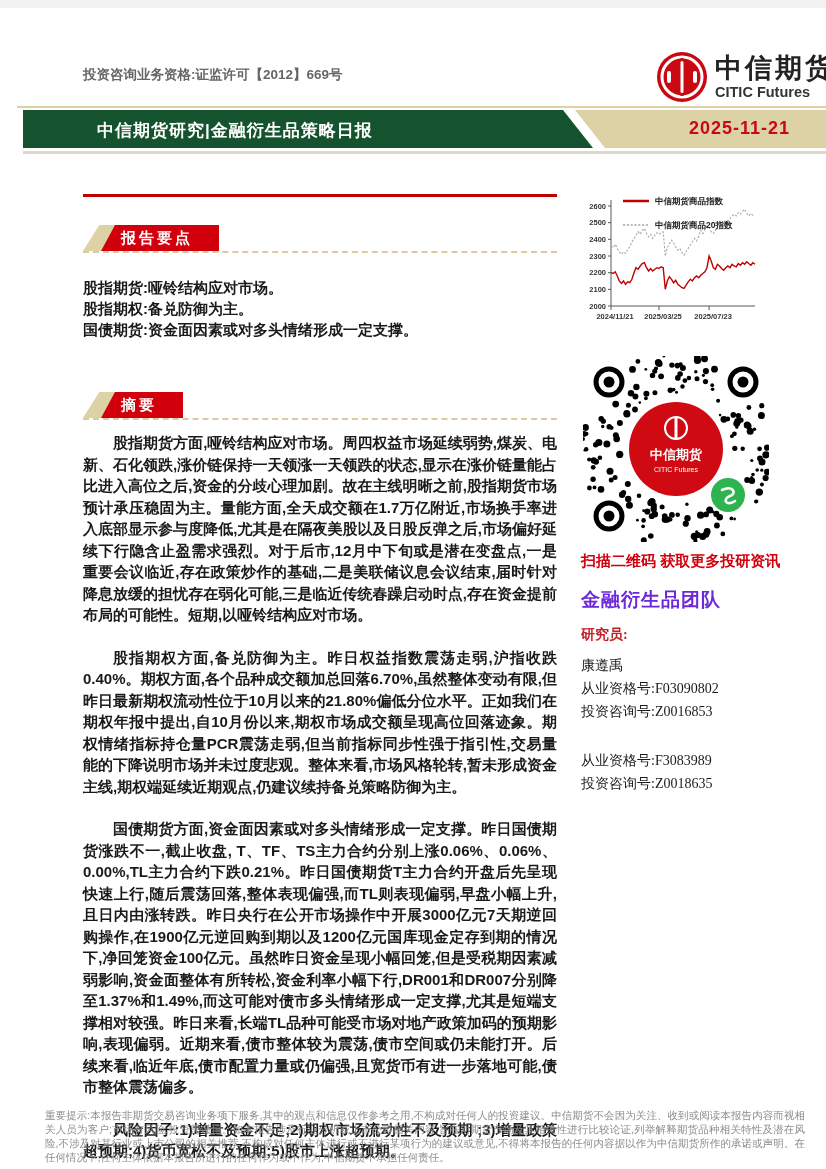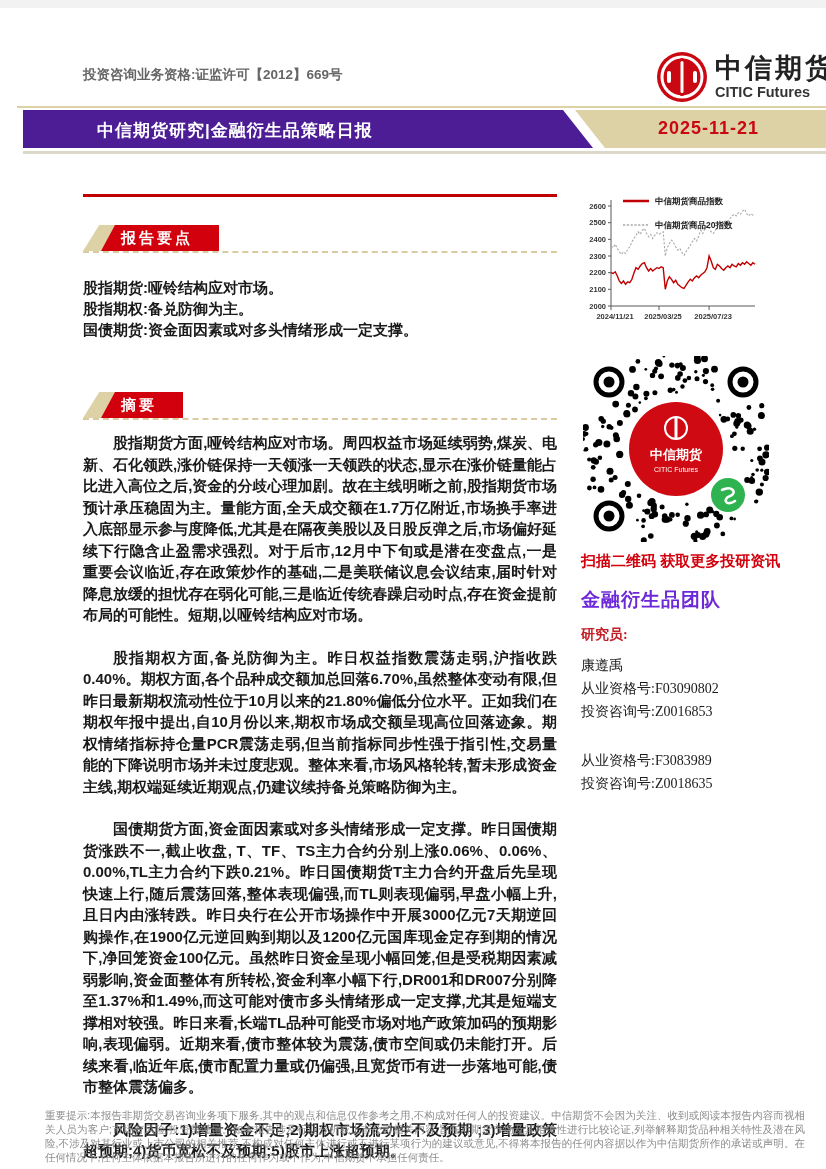--- a/index.html
+++ b/index.html
@@ -10,26 +10,26 @@
   .header{position:relative;height:98px;}
   .qualification{position:absolute;left:66px;top:58px;font-size:13.5px;font-weight:600;color:#666;}
   .logo{position:absolute;right:8px;top:42px;display:flex;align-items:center;}
   .logo-text{margin-left:6px;line-height:1;}
   .logo-cn{font-size:27px;font-weight:700;color:#222;letter-spacing:3px;}
   .logo-en{font-size:14.5px;font-weight:700;color:#333;margin-top:3px;}
 
   
   .banner-topline{height:2px;background:#ddd2a6;margin-bottom:2px;}
   .banner{position:relative;height:38px;}
-  .banner-red{position:absolute;left:6px;top:0;height:100%;width:572px;background:#4c1d95;
+  .banner-red{position:absolute;left:6px;top:0;height:100%;width:572px;background:#14532d;
               clip-path:polygon(0 0,540px 0,570px 100%,0 100%);}
   .banner-red span{position:absolute;left:74px;top:9px;color:#fff;font-size:17px;font-weight:700;letter-spacing:1px;}
   .banner-tan{position:absolute;left:552px;right:0;top:0;height:100%;background:#ddd2a6;
               clip-path:polygon(6px 0,100% 0,100% 100%,36px 100%);}
-  .banner-date{position:absolute;left:641px;top:8px;color:#c90812;font-size:18px;font-weight:700;letter-spacing:1px;}
+  .banner-date{position:absolute;left:672px;top:8px;color:#c90812;font-size:18px;font-weight:700;letter-spacing:1px;}
   .banner-shadow{height:3px;background:#dcd8ca;margin-top:3px;margin-left:6px;}
 
   
   .main{position:relative;display:flex;margin:28px 0 0 66px;}
   .left-col{width:474px;flex:0 0 474px;}
   .right-col{width:252px;flex:0 0 252px;margin-left:24px;}
 
   .report-title{font-size:29px;font-weight:700;color:#d2000d;text-align:center;letter-spacing:1px;margin:0;}
   .title-rule{height:3px;background:#c00000;margin-top:12px;}
 

